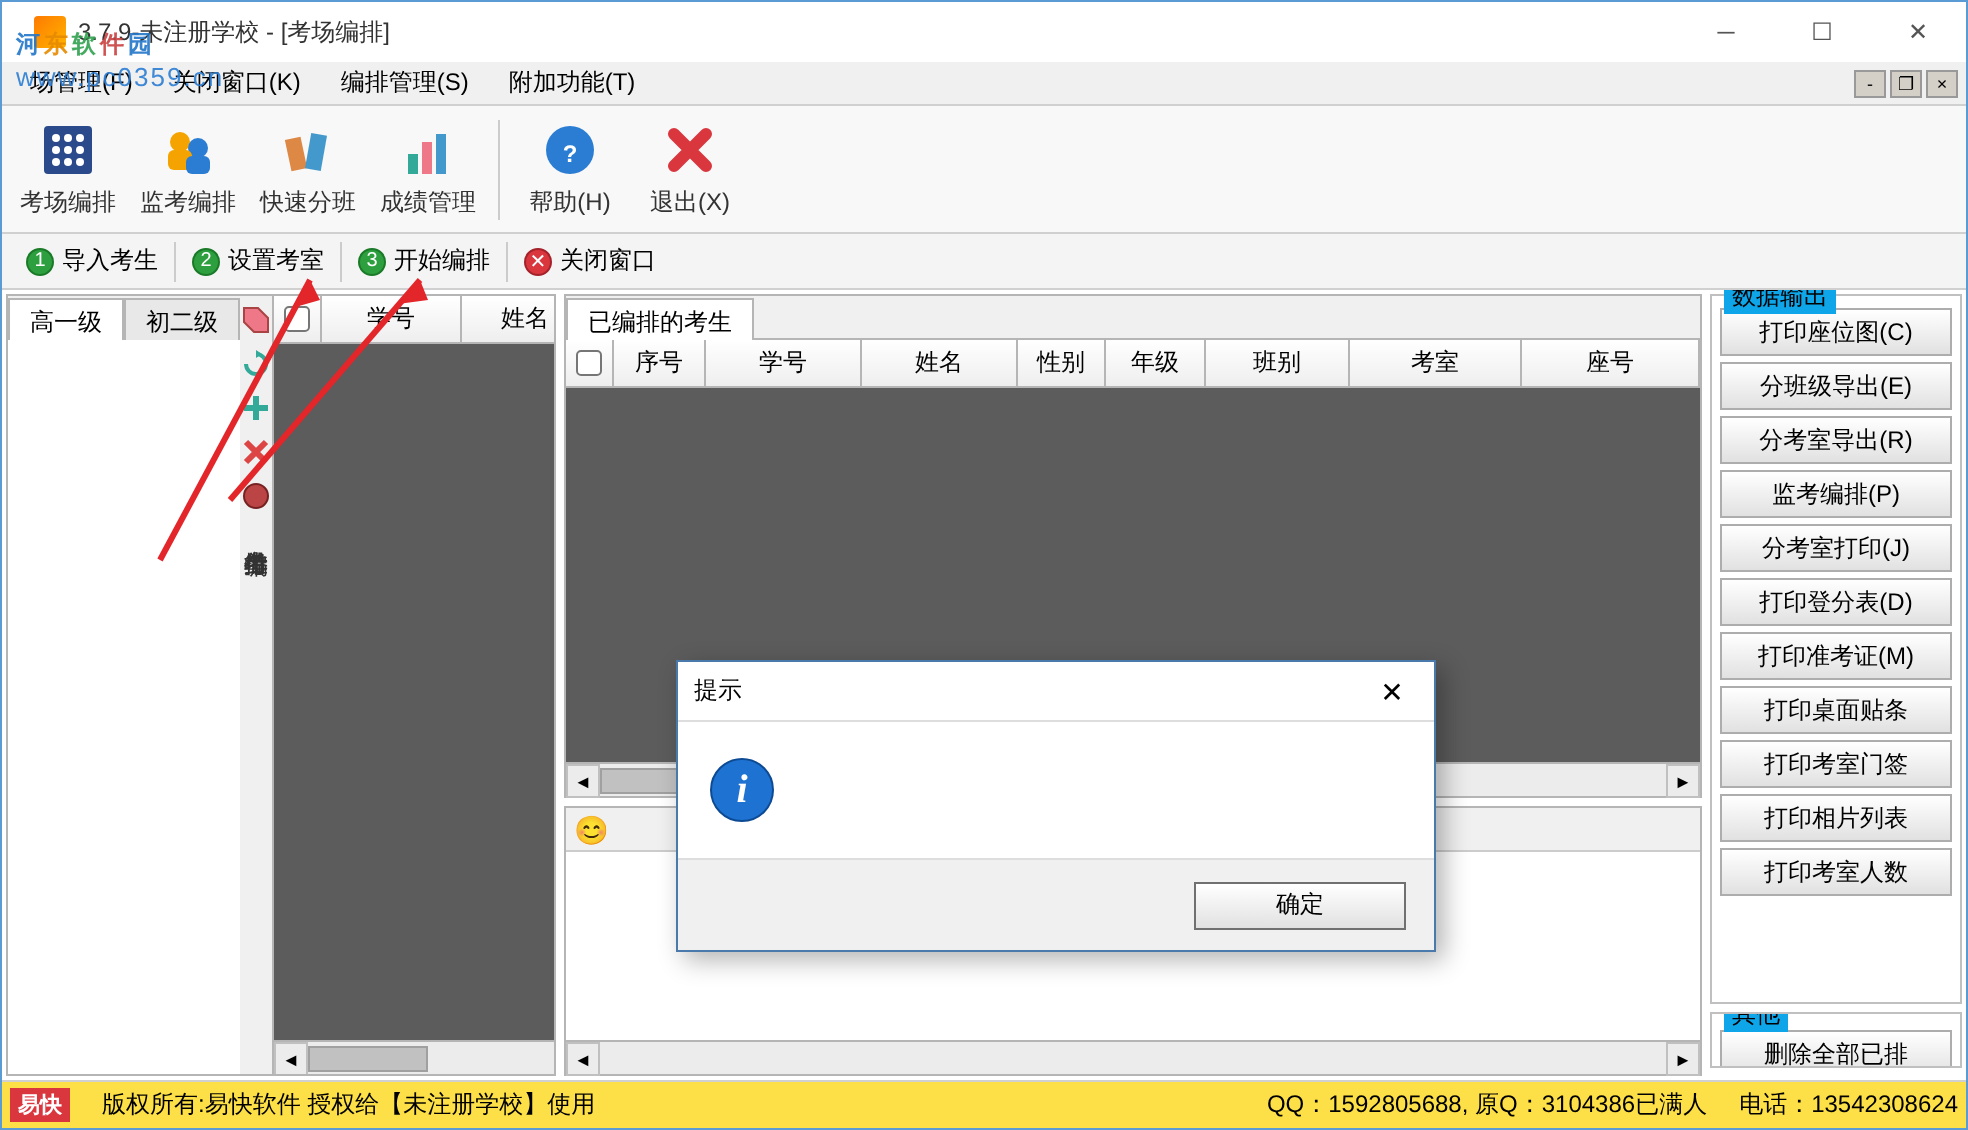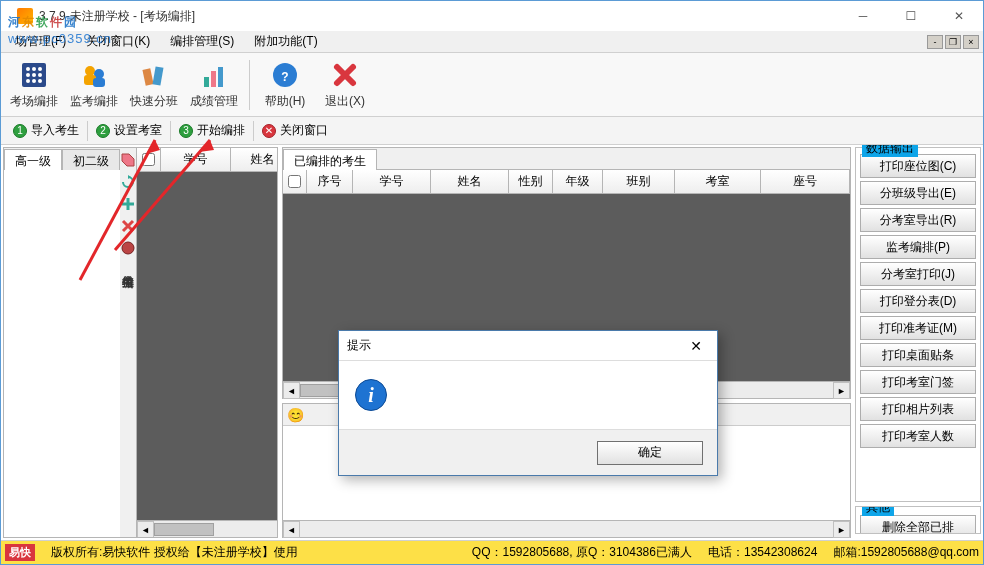--- a/index.html
+++ b/index.html
@@ -311,21 +311,20 @@
         </div>
       </div>
     </div>
   </div>
 
   <div class="statusbar">
     <span class="sbadge">易快</span>
     <span>版权所有:易快软件  授权给【未注册学校】使用</span>
     <span style="margin-left:auto">QQ：1592805688, 原Q：3104386已满人</span>
     <span>电话：13542308624</span>
-    <span>邮箱:1592805688@qq.com</span>
   </div>
 </div>
 
 <div class="watermark">
   <div class="wm-main"><span class="c1">河</span><span class="c2">东</span><span class="c3">软</span><span class="c4">件</span><span class="c5">园</span></div>
   <div class="wm-url">www.pc0359.cn</div>
 </div>
 
 <svg class="arrow" style="left:60px;top:130px" width="120" height="160">
   <line x1="20" y1="150" x2="95" y2="10" stroke="#e3262a" stroke-width="3"></line>

